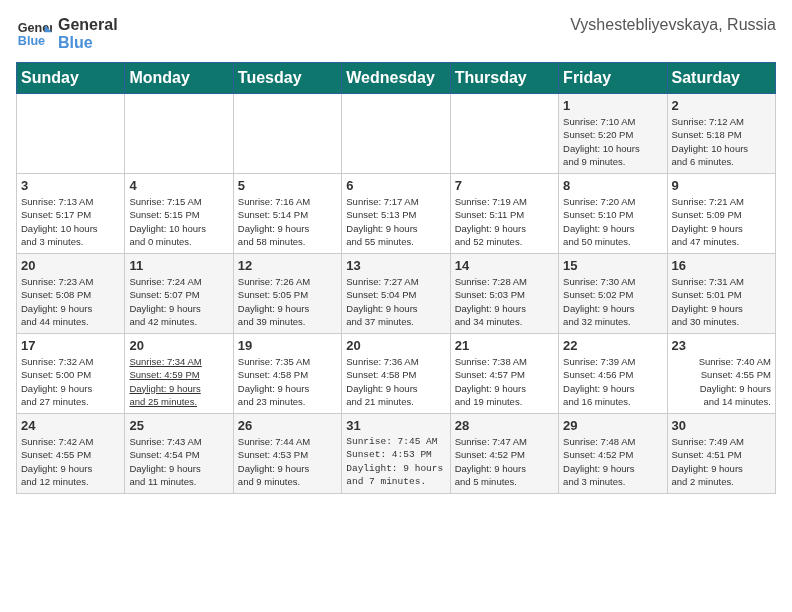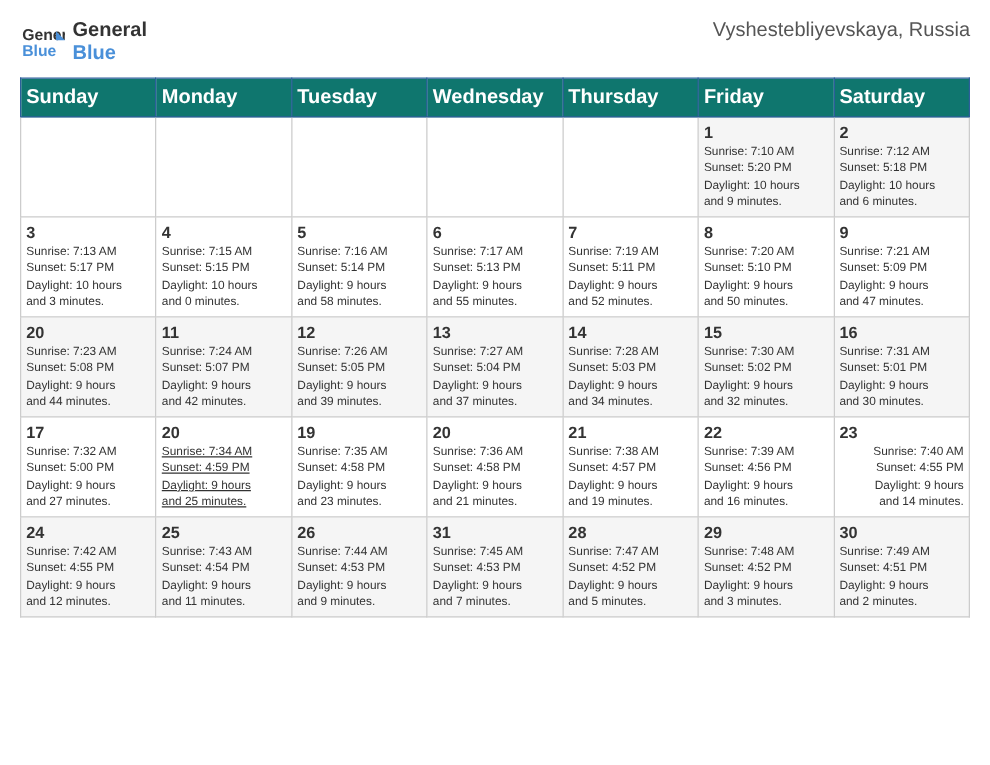--- a/index.html
+++ b/index.html
@@ -302,21 +302,21 @@
         </td>
         <td>
           <span class="day-num">26</span>
           <div class="day-info" style="white-space: pre-line;">Sunrise: 7:44 AM
 Sunset: 4:53 PM
 Daylight: 9 hours
 and 9 minutes.</div>
         </td>
         <td>
           <span class="day-num">31</span>
-          <div class="day-info" style="white-space: pre-line;">Sunrise: 7:45 AM
+          <div class="day-info" style="white-space: pre-line; font-family: Liberation Mono, monospace;">Sunrise: 7:45 AM
 Sunset: 4:53 PM
 Daylight: 9 hours
 and 7 minutes.</div>
         </td>
         <td>
           <span class="day-num">28</span>
           <div class="day-info" style="white-space: pre-line;">Sunrise: 7:47 AM
 Sunset: 4:52 PM
 Daylight: 9 hours
 and 5 minutes.</div>

